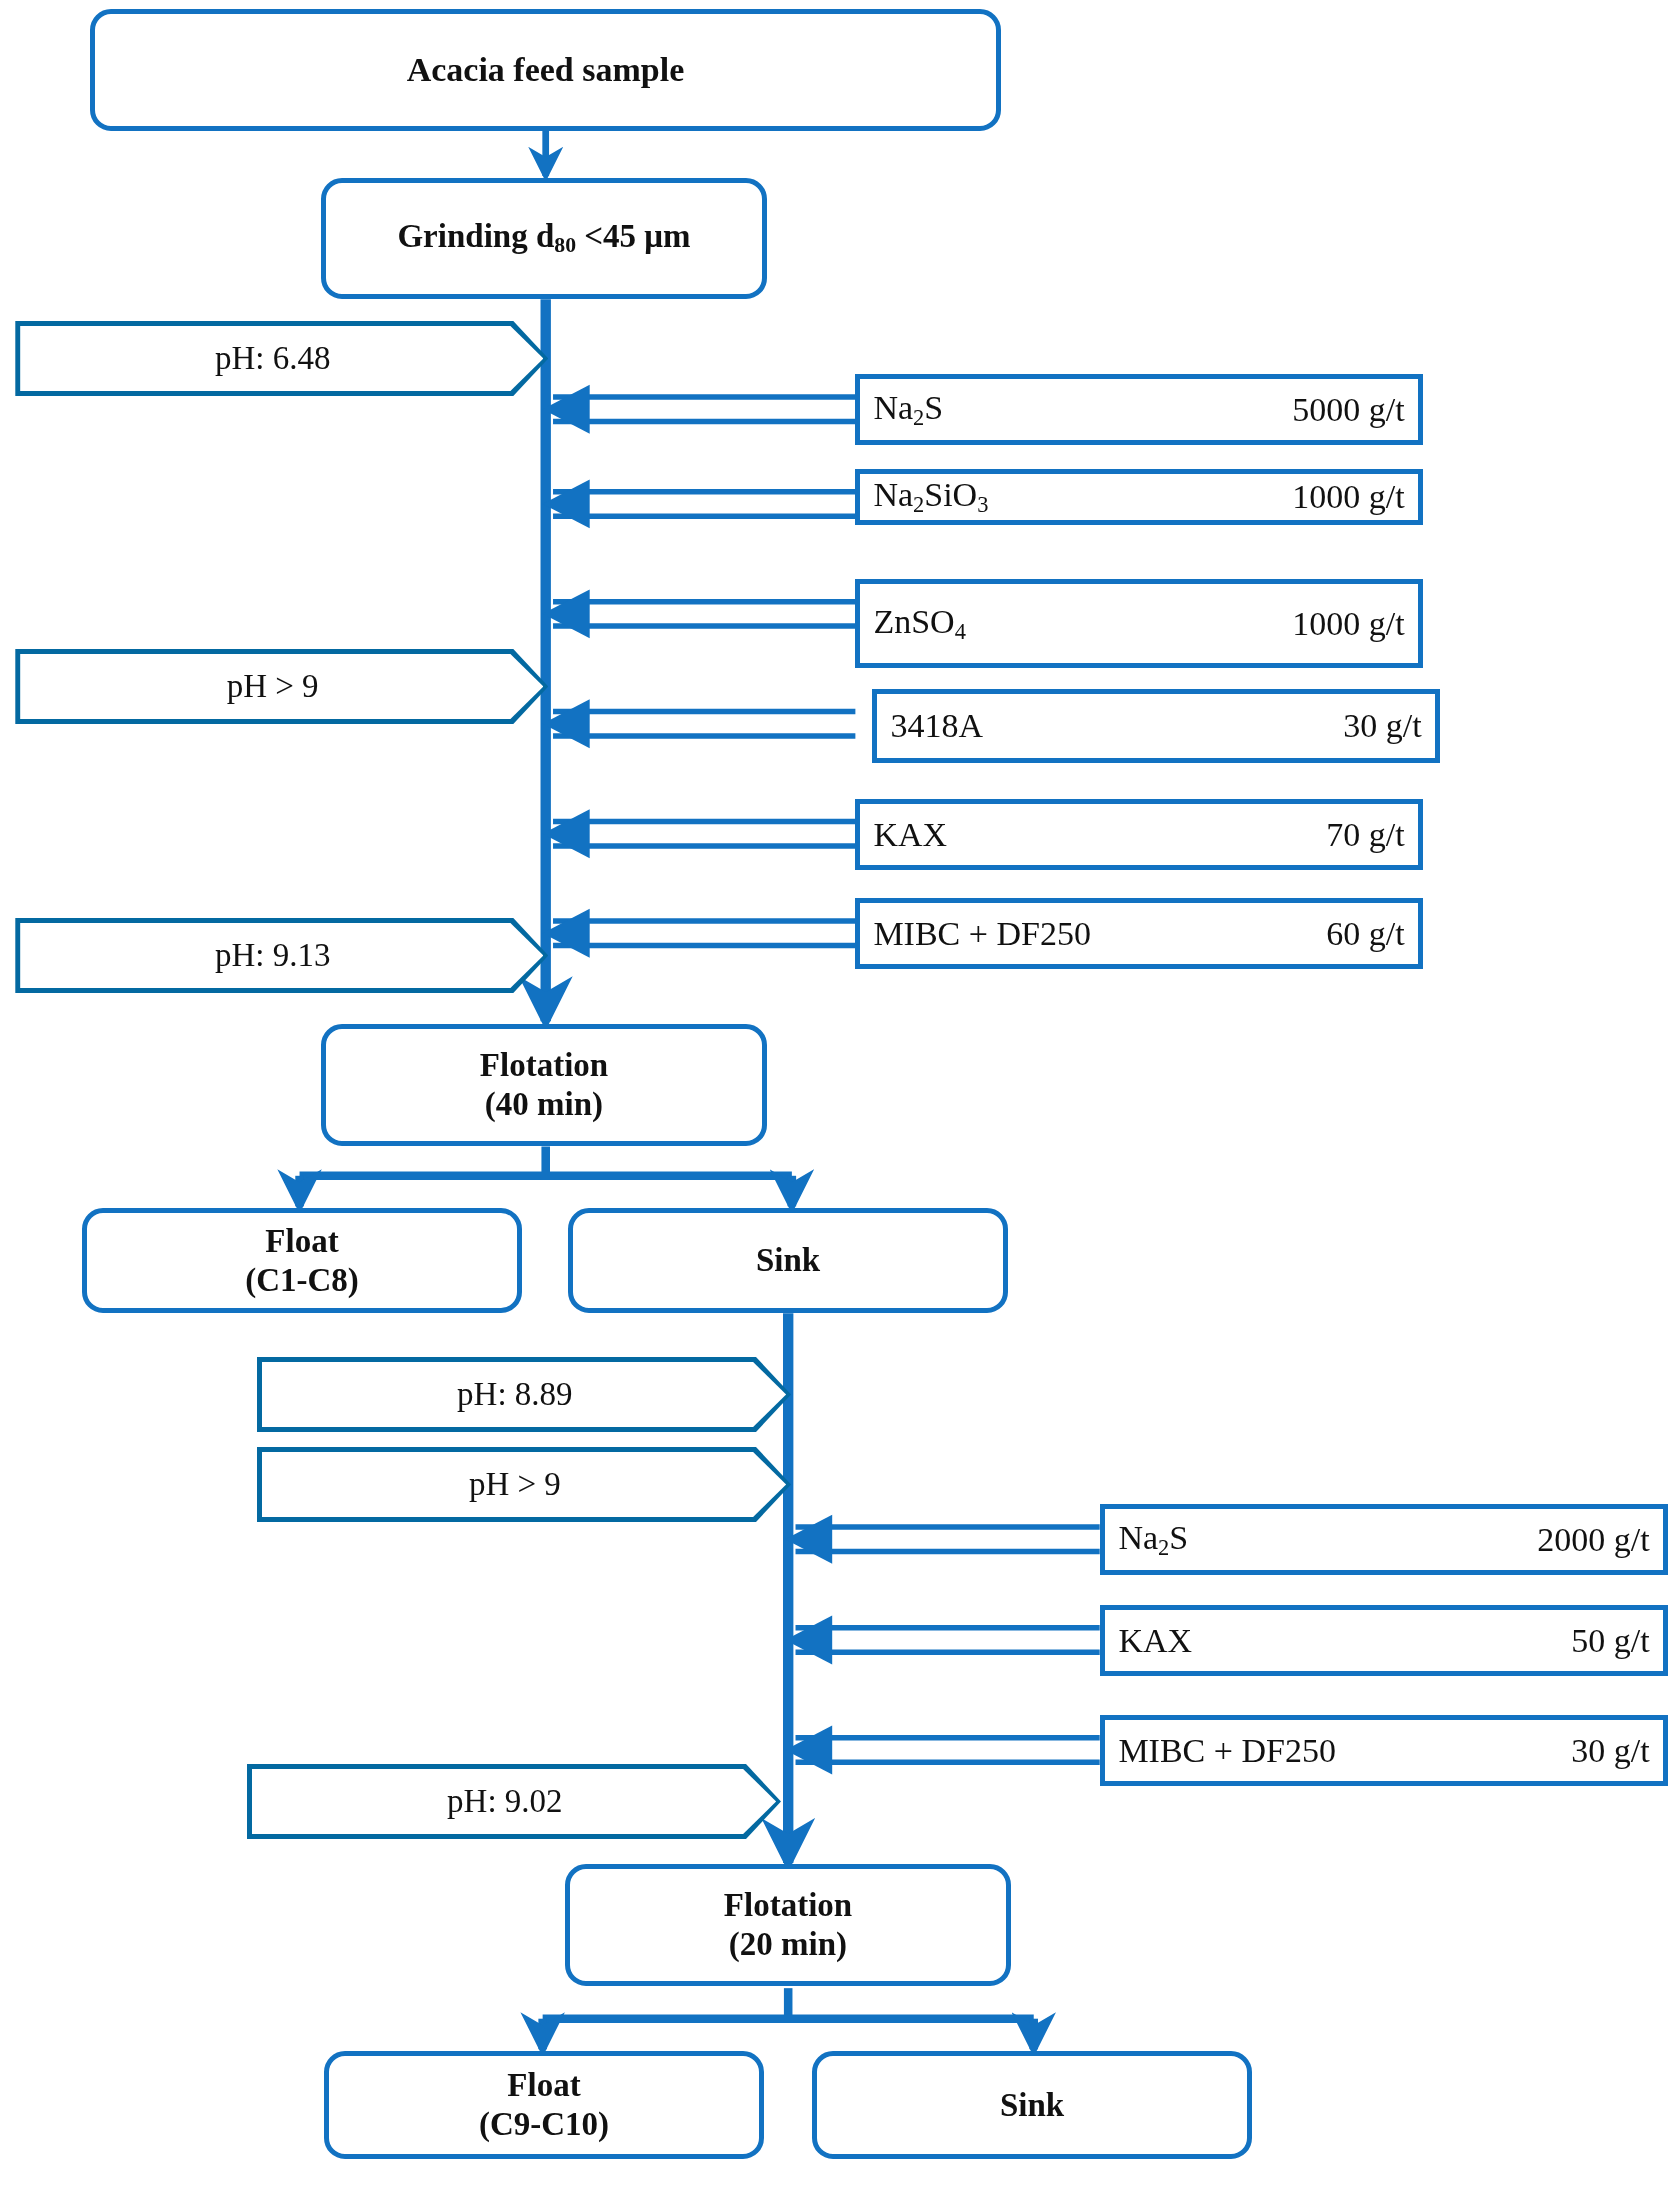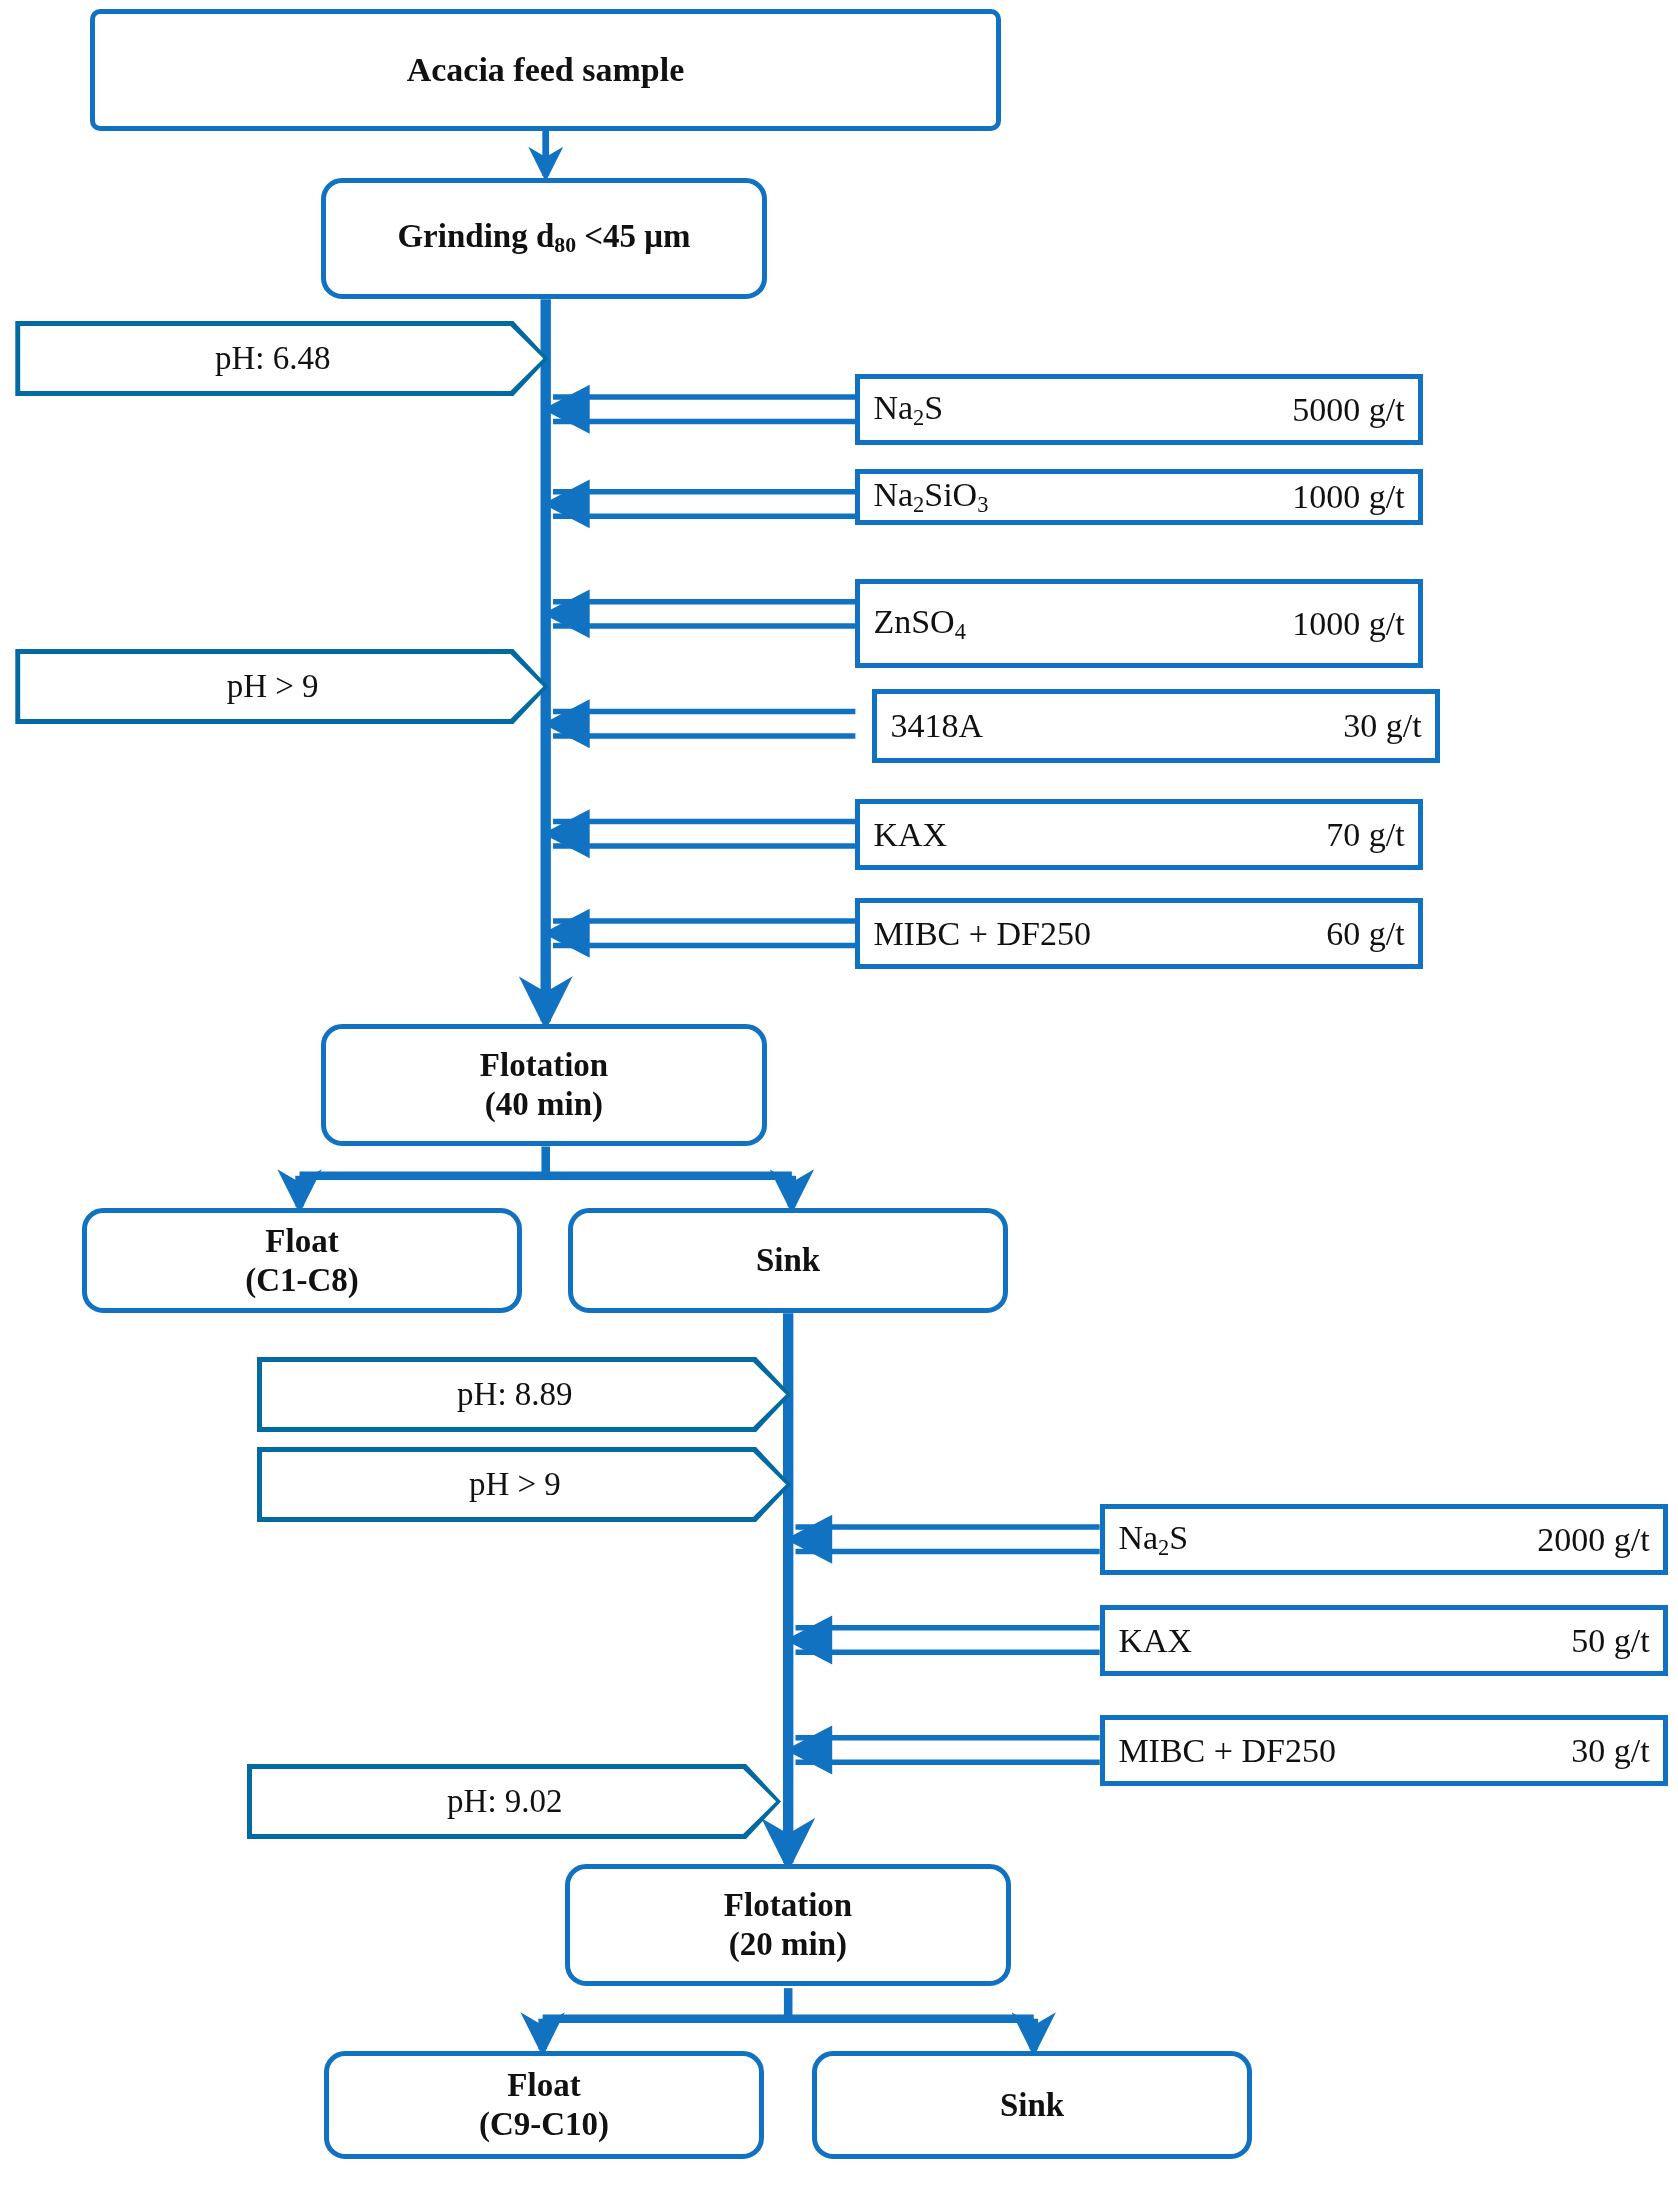--- a/index.html
+++ b/index.html
@@ -146,21 +146,21 @@
         <path d="M1285,2865 L1362,2825 L1362,2905 Z"></path>
       </g>
 
       <line x1="1290" y1="3255" x2="1290" y2="3305" stroke-width="14"></line>
       <line x1="888" y1="3305" x2="1692" y2="3305" stroke-width="14"></line>
       <line x1="888" y1="3305" x2="888" y2="3355" stroke-width="14" marker-end="url(#ah)"></line>
       <line x1="1692" y1="3305" x2="1692" y2="3355" stroke-width="14" marker-end="url(#ah)"></line>
     </g>
   </svg>
 
-  <div class="node rounded fs-big" style="left:90px; top:9.2px; width:911px; height:122px;border-radius:10px;">
+  <div class="node rounded fs-big" style="left:90px; top:9.2px; width:911px; height:122px;">
     <span>Acacia feed sample</span>
   </div>
 
   <div class="node rounded fs-mid" style="left:321px; top:178px; width:446px; height:121px;">
     <span>
       <span>Grinding d</span><sub>80</sub><span> &lt;45 μm</span>
     </span>
   </div>
 
   <div class="node rounded fs-mid" style="left:321px; top:1024px; width:446px; height:122px;">
@@ -206,20 +206,24 @@
   <div class="ph fs-ph" style="left:15.3px; top:321px; width:533px; height:75px;">
     <span class="inner"></span>
     <span class="txt">pH: 6.48</span>
   </div>
 
   <div class="ph fs-ph" style="left:15.3px; top:649px; width:533px; height:75px;">
     <span class="inner"></span>
     <span class="txt">pH &gt; 9</span>
   </div>
 
+  <div class="ph fs-ph" style="left:15.3px; top:918px; width:533px; height:75px;">
+    <span class="inner"></span>
+    <span class="txt">pH: 9.13</span>
+  </div>
 
   <div class="ph fs-ph" style="left:257px; top:1357px; width:534px; height:75px;">
     <span class="inner"></span>
     <span class="txt">pH: 8.89</span>
   </div>
 
   <div class="ph fs-ph" style="left:257px; top:1447px; width:534px; height:75px;">
     <span class="inner"></span>
     <span class="txt">pH &gt; 9</span>
   </div>

